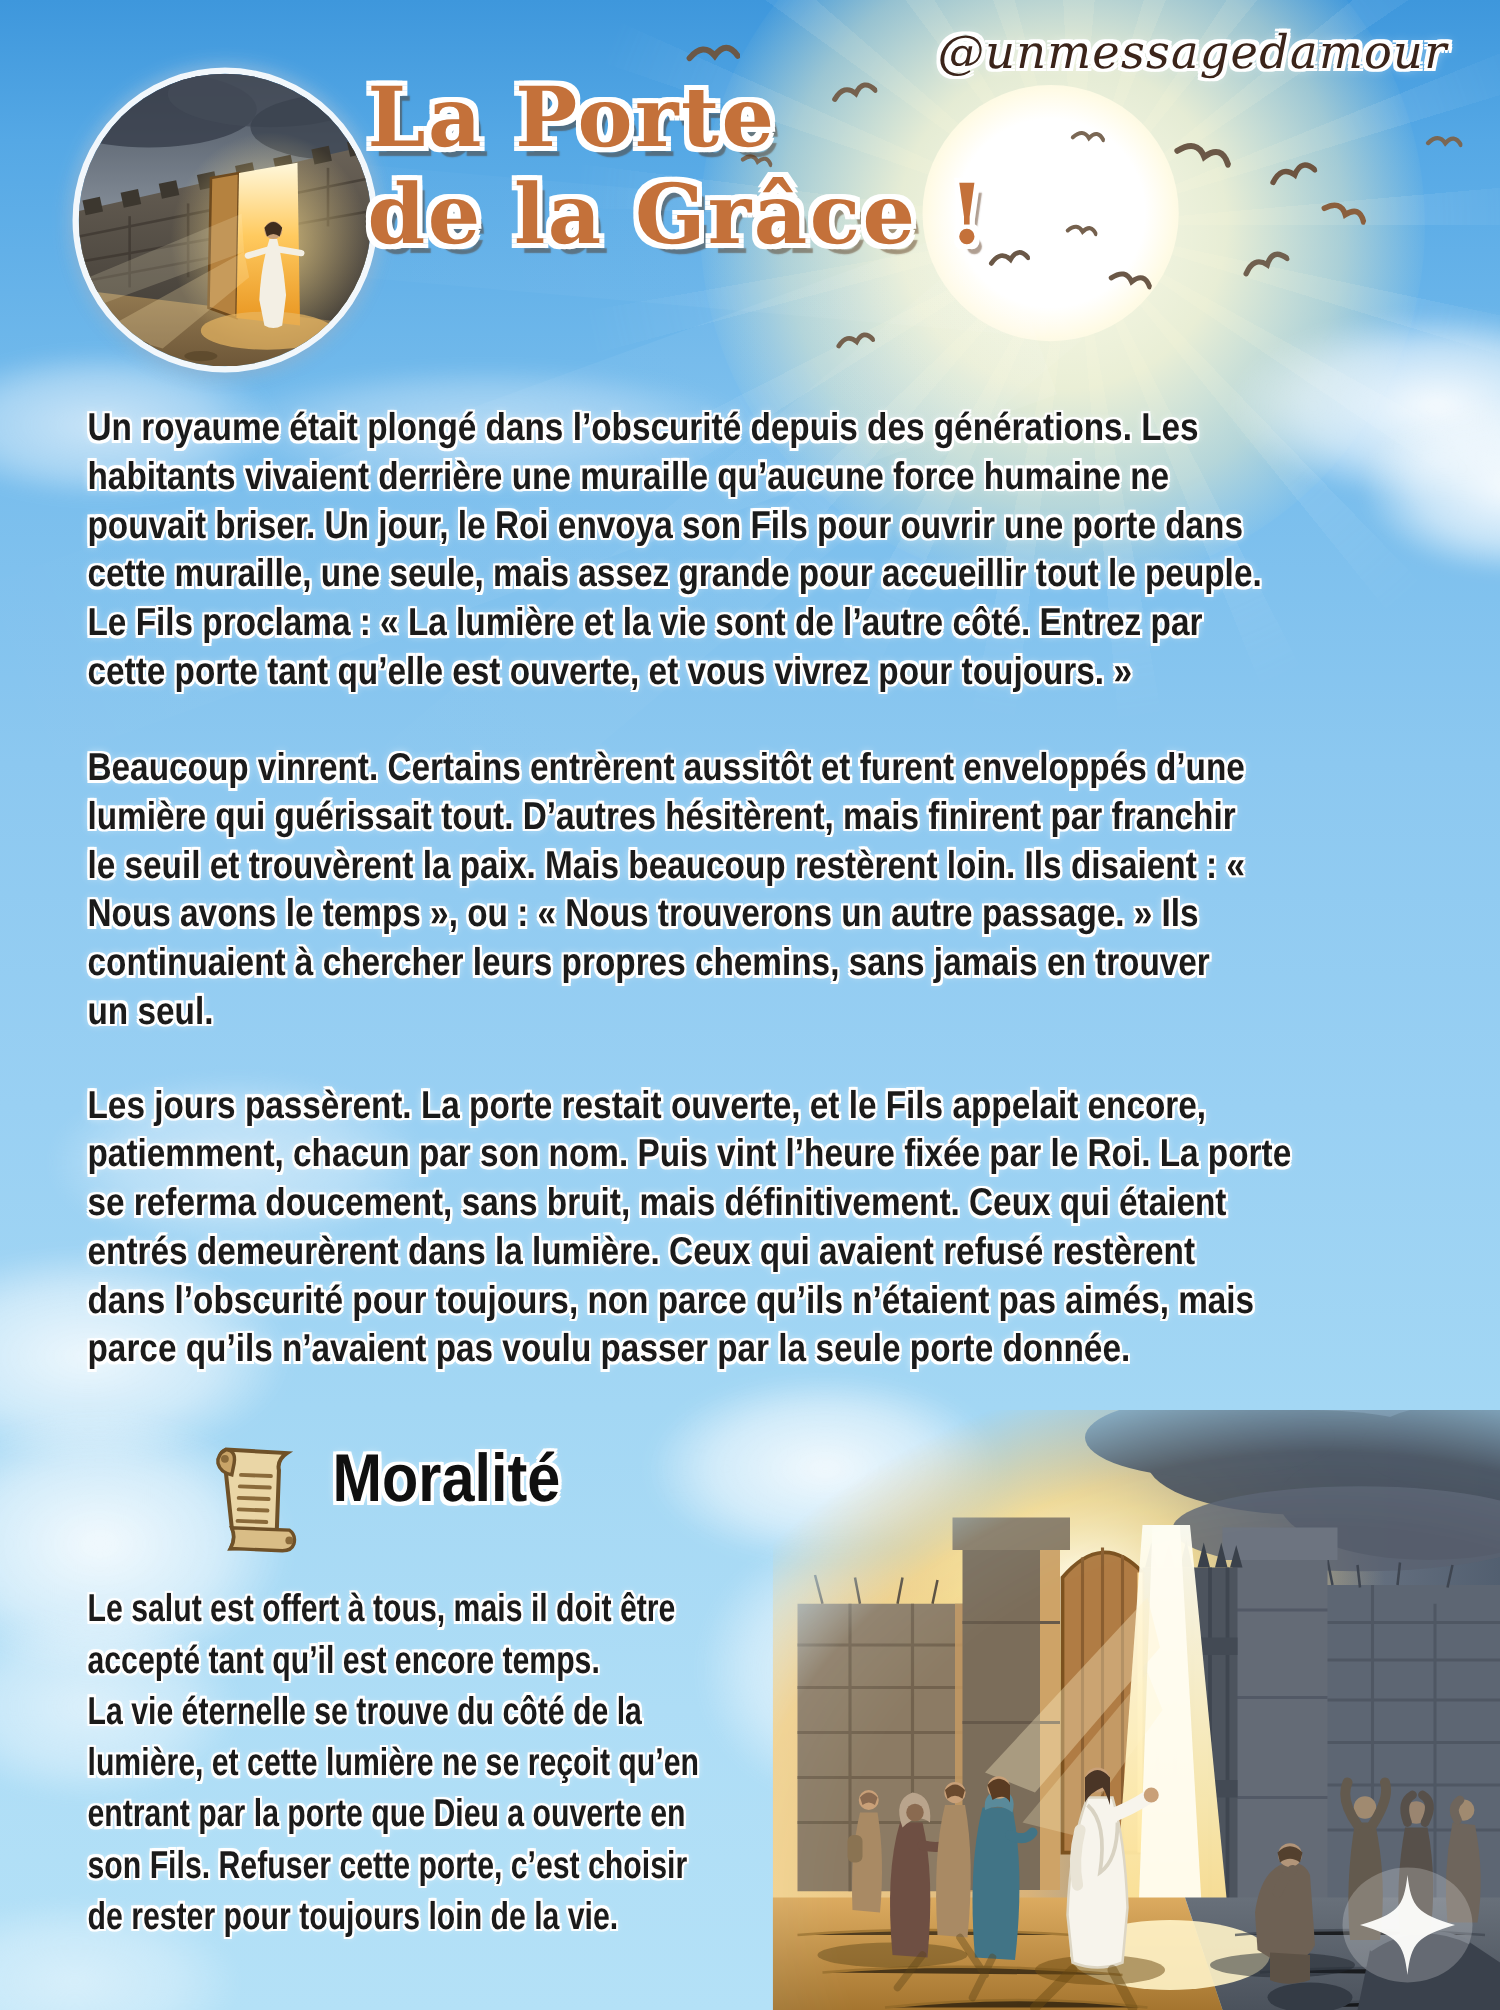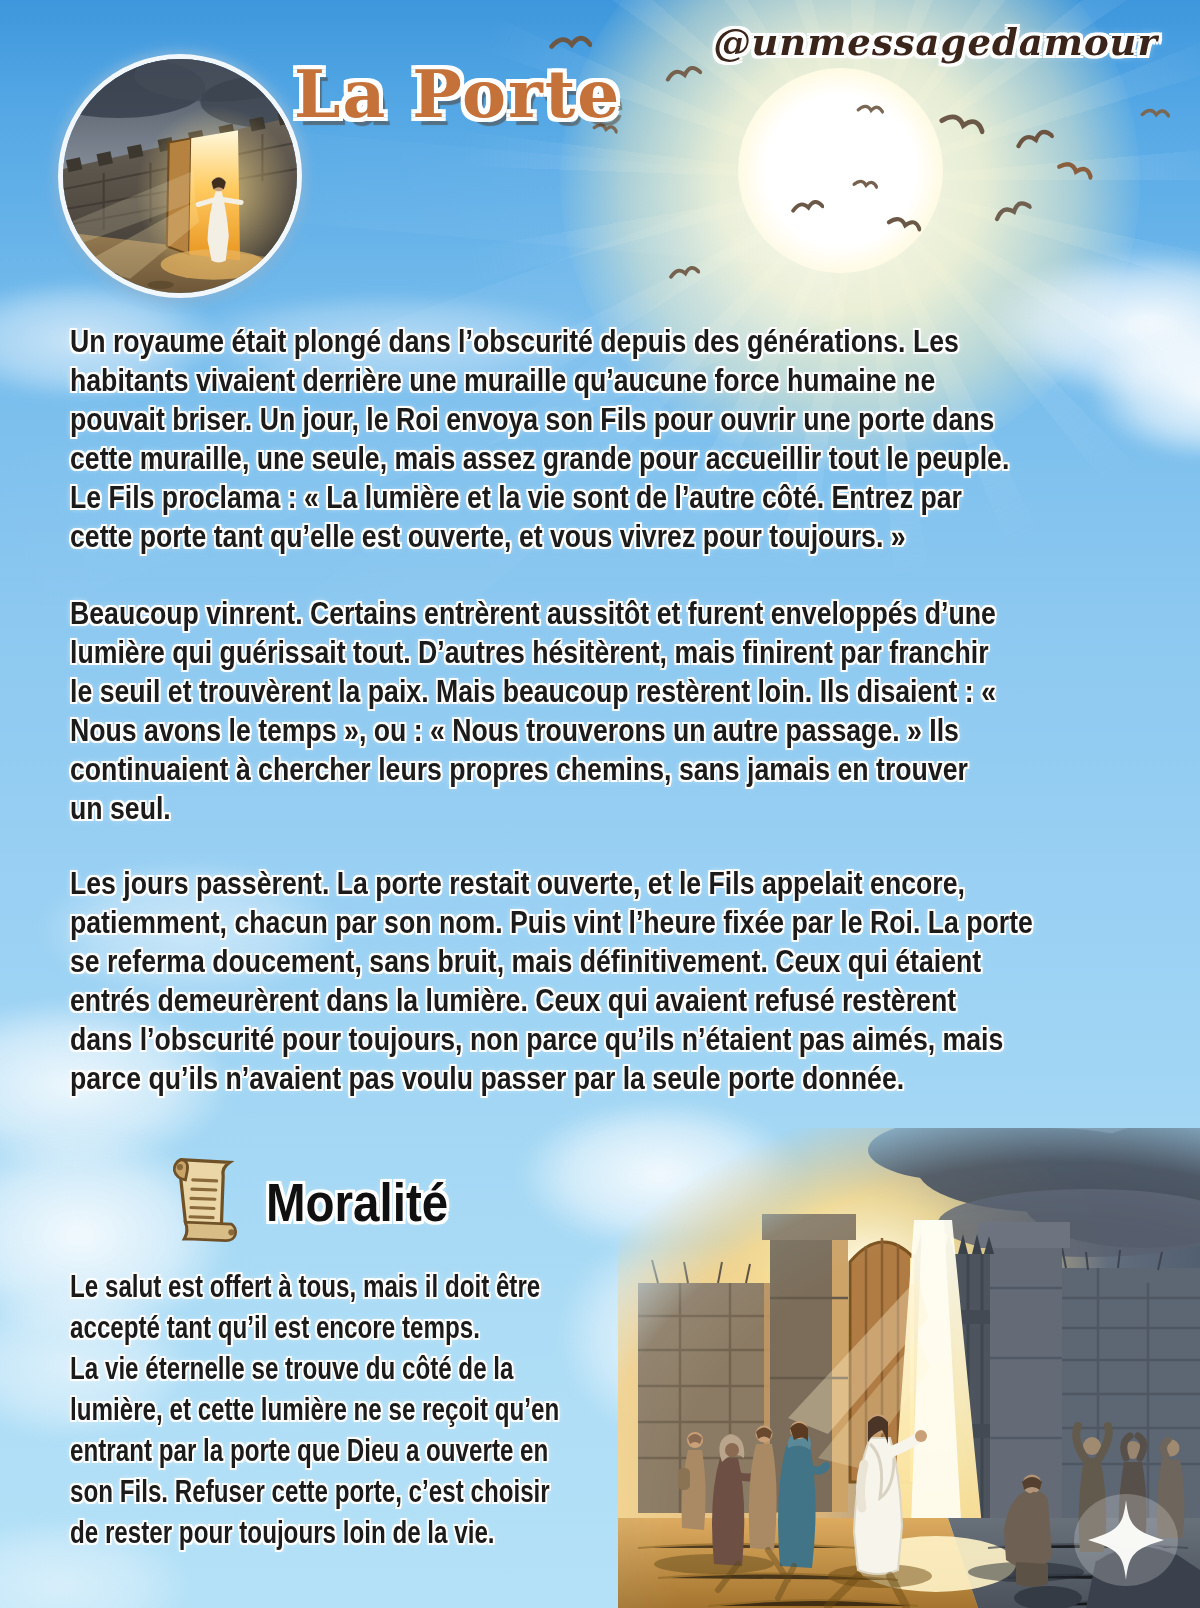--- a/index.html
+++ b/index.html
@@ -16,40 +16,40 @@
     background:radial-gradient(circle,#ffffff 0%,#ffffff 52%,#fffbe6 68%,rgba(255,247,214,.55) 84%,rgba(255,247,214,0) 100%);}
   .sun-rays{position:absolute;left:440px;top:-240px;width:840px;height:840px;border-radius:50%;opacity:.35;
     background:repeating-conic-gradient(rgba(255,255,255,.5) 0deg 5deg,rgba(255,255,255,0) 5deg 17deg);
     -webkit-mask-image:radial-gradient(circle,#000 0%,rgba(0,0,0,.5) 45%,transparent 68%);
     mask-image:radial-gradient(circle,#000 0%,rgba(0,0,0,.5) 45%,transparent 68%);}
   .beam{position:absolute;transform-origin:0 50%;
     background:linear-gradient(90deg,rgba(255,255,255,.4),rgba(255,255,255,0));}
   .bird{position:absolute;}
   .handle{
     position:absolute;right:42px;top:20px;
-    font-family:"DejaVu Serif",serif;font-style:italic;font-weight:bold;
+    font-family:"DejaVu Serif",serif;font-style:italic;font-weight:normal;
     font-size:37px;letter-spacing:1px;color:#3b241a;
     text-shadow:-3px -3px 0 #fff,3px -3px 0 #fff,-3px 3px 0 #fff,3px 3px 0 #fff,-3px 0 0 #fff,3px 0 0 #fff,0 -3px 0 #fff,0 3px 0 #fff,0 0 9px rgba(255,255,255,.9);
   }
   .badge{position:absolute;left:58px;top:54px;width:234px;height:234px;border-radius:50%;
     border:5px solid #f2f7fb;overflow:hidden;box-shadow:0 3px 14px rgba(40,70,110,.25),0 0 16px rgba(255,255,255,.5);}
   .title{position:absolute;left:294px;top:56px;}
   .title-line{
     font-family:"DejaVu Serif",serif;font-weight:bold;font-size:66px;line-height:77px;
     color:#c4713a;letter-spacing:2px;white-space:nowrap;
     text-shadow:-4px -4px 0 #fff,4px -4px 0 #fff,-4px 4px 0 #fff,4px 4px 0 #fff,-4px 0 0 #fff,4px 0 0 #fff,0 -4px 0 #fff,0 4px 0 #fff,6px 8px 1px rgba(78,40,12,.45);
   }
   .story{
     position:absolute;left:70px;width:1400px;
     font-weight:bold;font-size:31px;line-height:39px;color:#1b1b1b;
     white-space:pre-line;transform:scaleX(.86);transform-origin:0 0;
     text-shadow:-2px -2px 0 #fff,2px -2px 0 #fff,-2px 2px 0 #fff,2px 2px 0 #fff,-2px 0 0 #fff,2px 0 0 #fff,0 -2px 0 #fff,0 2px 0 #fff,0 0 7px rgba(255,255,255,.85);
   }
   #p1{top:322px;} #p2{top:594px;} #p3{top:864px;}
-  .moral-head-row{position:absolute;left:156px;top:1152px;display:flex;align-items:center;}
+  .moral-head-row{position:absolute;left:156px;top:1152px;display:flex;align-items:flex-start;}
   .scroll-wrap{width:92px;height:100px;}
   .moral-head{
     margin-left:18px;font-weight:bold;font-size:54px;color:#101010;letter-spacing:0;
     transform:scaleX(.88);transform-origin:0 50%;white-space:nowrap;
     text-shadow:-3px -3px 0 #fff,3px -3px 0 #fff,-3px 3px 0 #fff,3px 3px 0 #fff,-3px 0 0 #fff,3px 0 0 #fff,0 -3px 0 #fff,0 3px 0 #fff,0 0 8px rgba(255,255,255,.85);
   }
   .moral-text{
     position:absolute;left:70px;top:1266px;width:810px;
     font-weight:bold;font-size:31px;line-height:41px;color:#1b1b1b;
     white-space:pre-line;transform:scaleX(.78);transform-origin:0 0;
@@ -188,20 +188,21 @@
         <circle cx="153" cy="123" r="7" fill="#c9a078"></circle>
         <path d="M146,121 Q153,112 160,121 L158,128 Q153,124 148,128 Z" fill="#3f2d1e"></path>
       </g>
       <ellipse cx="40" cy="214" rx="16" ry="5" fill="#574428" opacity=".8"></ellipse>
       <ellipse cx="96" cy="222" rx="13" ry="4" fill="#574428" opacity=".7"></ellipse>
     </svg>
   </div>
 
   <div class="title">
     <div class="title-line">La Porte</div>
+    <div class="title-line">de la Grâce !</div>
   </div>
 
   <div class="story" id="p1">Un royaume était plongé dans l’obscurité depuis des générations. Les
 habitants vivaient derrière une muraille qu’aucune force humaine ne
 pouvait briser. Un jour, le Roi envoya son Fils pour ouvrir une porte dans
 cette muraille, une seule, mais assez grande pour accueillir tout le peuple.
 Le Fils proclama : « La lumière et la vie sont de l’autre côté. Entrez par
 cette porte tant qu’elle est ouverte, et vous vivrez pour toujours. »</div>
   <div class="story" id="p2">Beaucoup vinrent. Certains entrèrent aussitôt et furent enveloppés d’une
 lumière qui guérissait tout. D’autres hésitèrent, mais finirent par franchir

